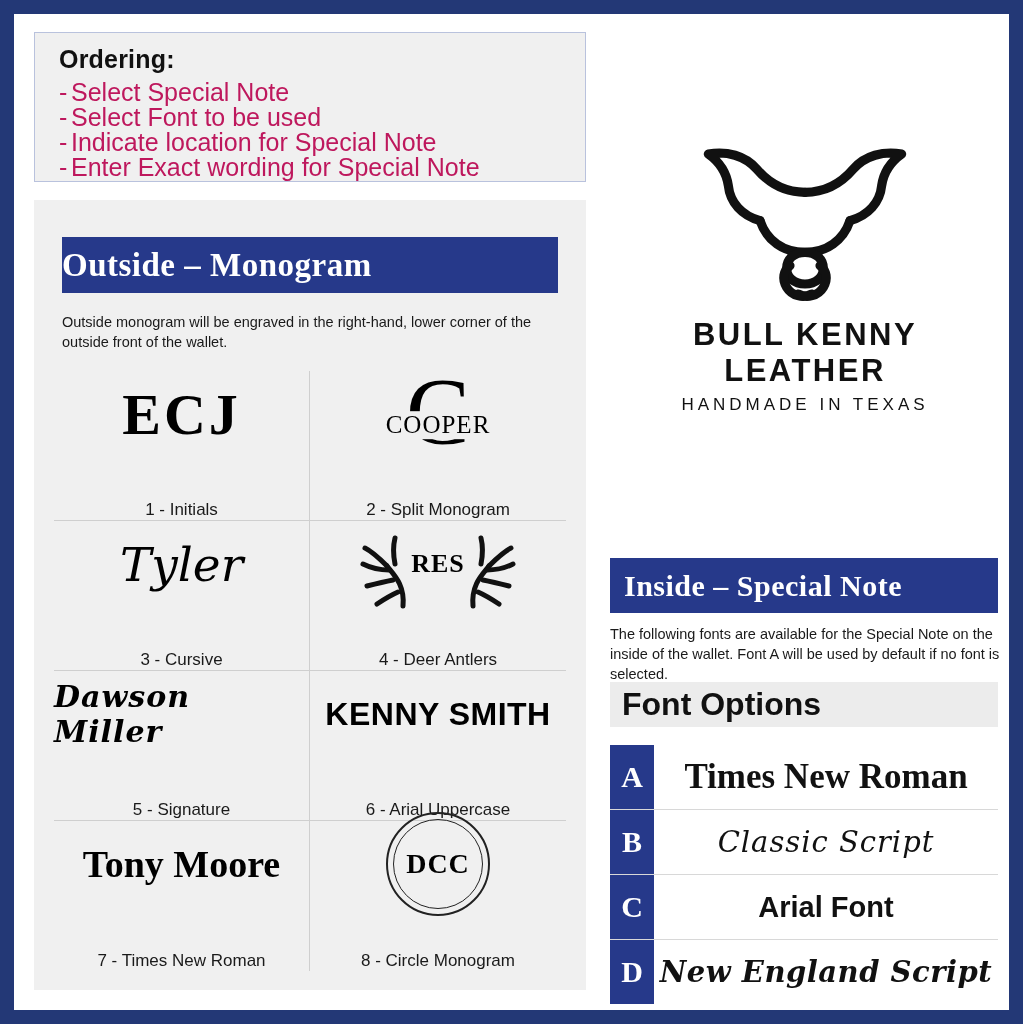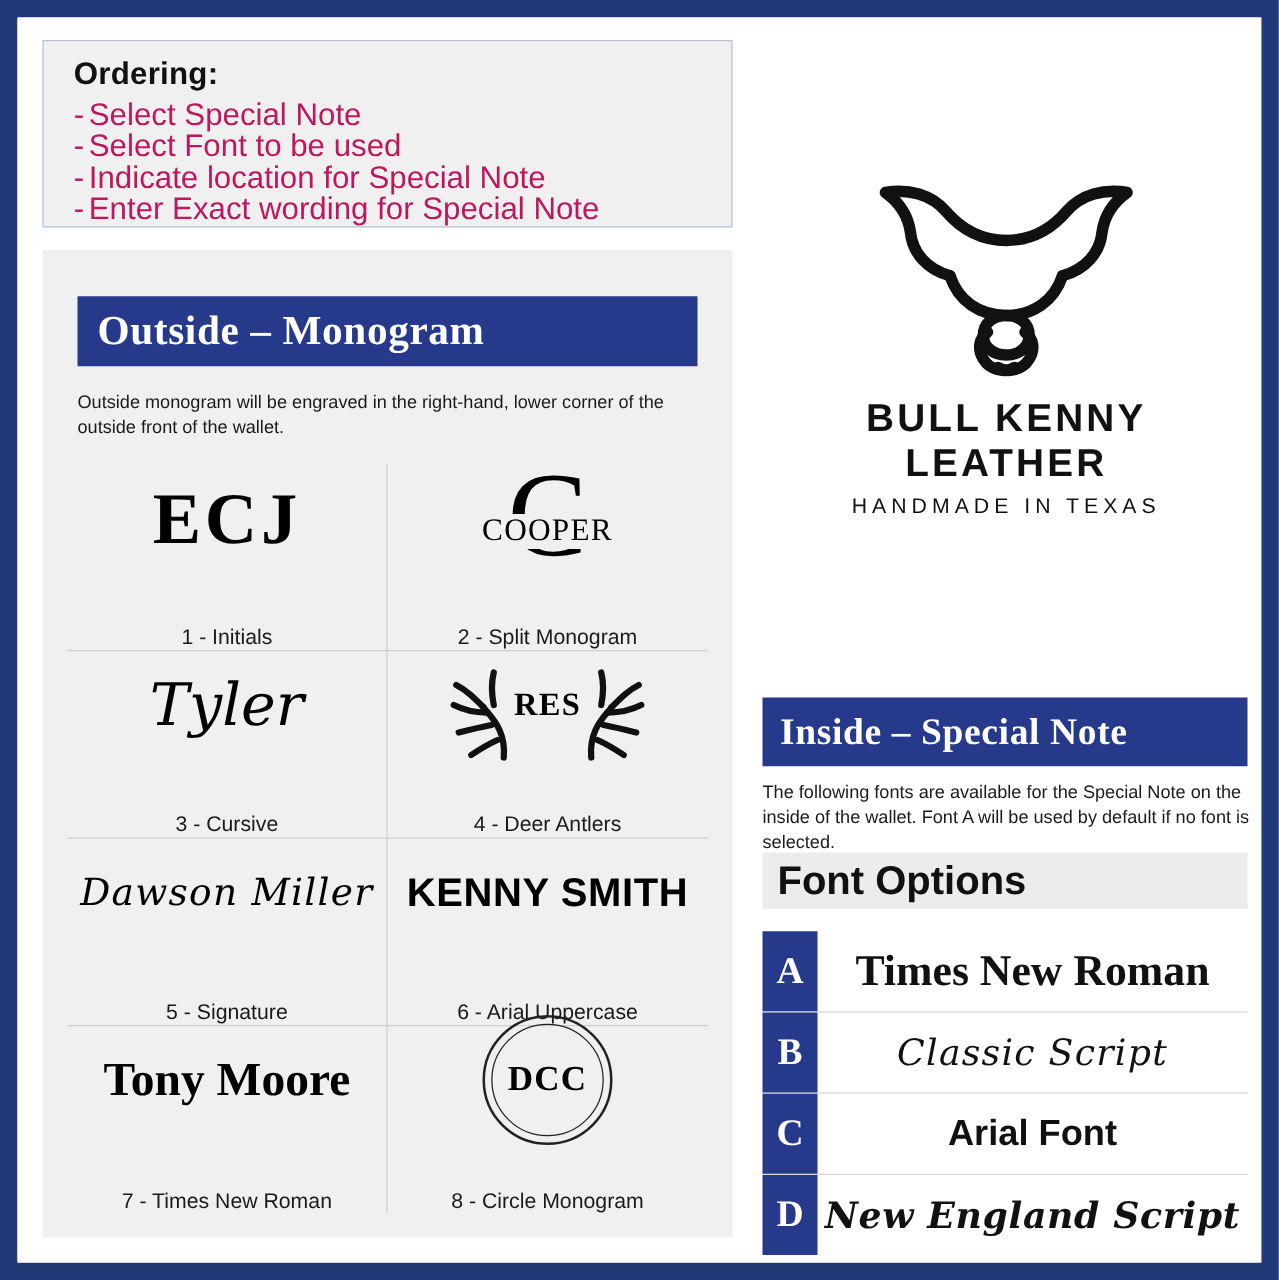--- a/index.html
+++ b/index.html
@@ -82,21 +82,21 @@
     font-size: 33px;
     letter-spacing: .5px;
   }
   .left-banner {
     position: absolute;
     left: 28px;
     top: 37px;
     width: 496px;
     height: 56px;
     line-height: 56px;
-    padding-left: 16px;
+    padding-left: 0;
     box-sizing: border-box;
   }
   .left-desc {
     position: absolute;
     left: 28px;
     top: 112px;
     width: 505px;
     font-size: 14.5px;
     line-height: 20px;
     color: #1a1a1a;
@@ -143,20 +143,21 @@
   .s-cursive {
     font-family: "DejaVu Serif", serif;
     font-style: italic;
     font-size: 47px;
   }
   .s-signature {
     font-family: "DejaVu Serif", serif;
     font-style: italic;
     font-size: 30px;
     letter-spacing: 1px;
+    font-weight: bold;
   }
   .s-arialupper {
     font-family: "Liberation Sans", sans-serif;
     font-weight: bold;
     font-size: 32px;
     letter-spacing: .5px;
   }
   .s-times {
     font-family: "Liberation Serif", serif;
     font-weight: bold;

